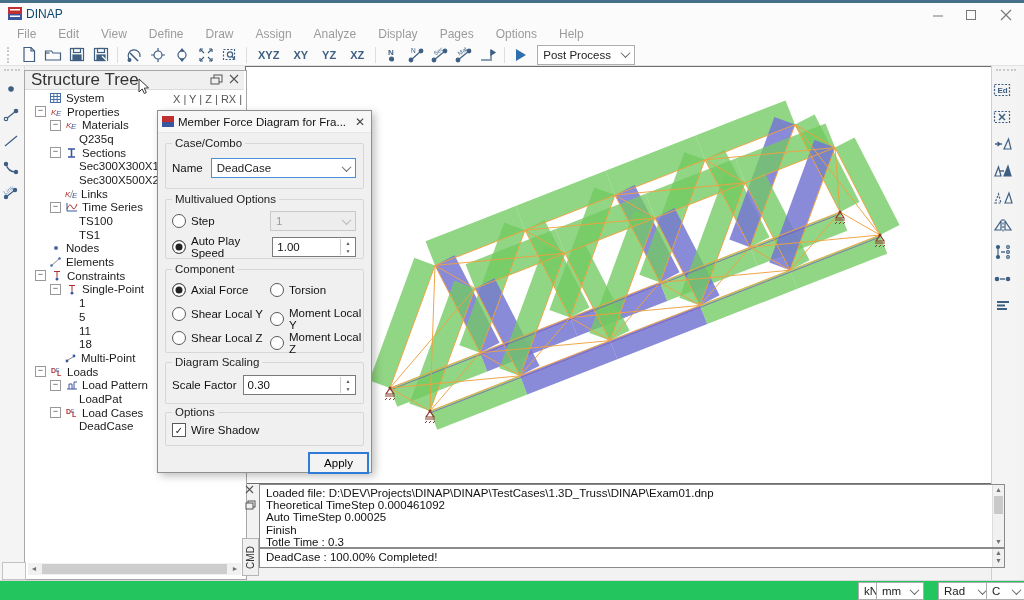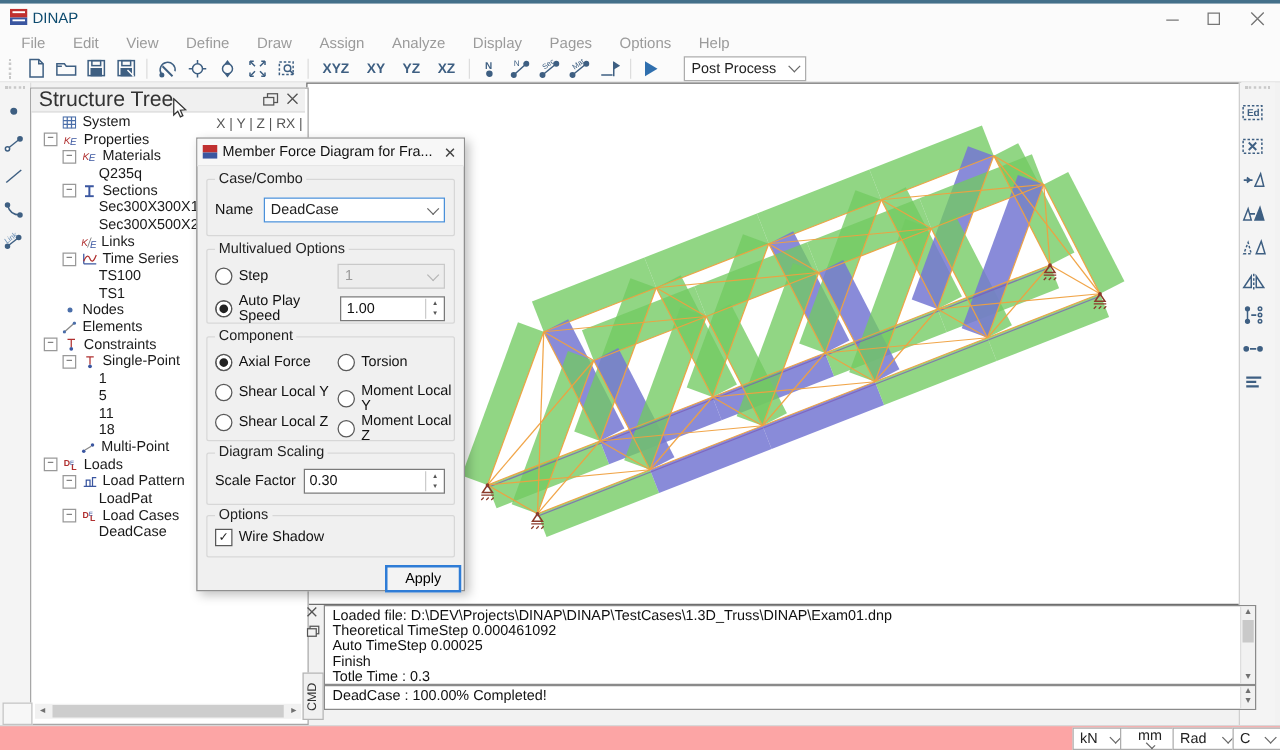--- a/index.html
+++ b/index.html
@@ -64,21 +64,21 @@
   #cmd-tab{left:242px;top:538px;width:15px;height:36px;border:1px solid #b5b5b5;background:#f0f0f0;display:flex;align-items:center;justify-content:center;}
   #cmd-tab span{transform:rotate(-90deg);font-size:10px;color:#333;}
   .logbox{background:#fff;border:1px solid #8a8a8a;overflow:hidden;}
   #logbox1{left:259px;top:484px;width:744px;height:62px;}
   #logbox2{left:259px;top:548px;width:744px;height:18px;}
   .logline{padding-left:6px;font-size:11.5px;line-height:12.2px;color:#111;white-space:nowrap;}
   .vscroll{position:absolute;right:0;top:0;width:11px;height:100%;background:#f1f1f1;border-left:1px solid #ddd;display:flex;flex-direction:column;}
   .vscroll .sb-arrow{width:11px;height:10px;line-height:10px;}
   .vthumb{background:#c9c9c9;width:9px;margin:1px;height:18px;}
   
-  #statusbar{left:0;top:580px;width:1024px;height:20px;background:#fca5a5;border-top:1px solid #d8d8d8;}
+  #statusbar{left:0;top:580px;width:1024px;height:20px;background:#22c55e;border-top:1px solid #d8d8d8;}
   .unit-combo{position:absolute;top:1px;height:16px;}
   
   svg.ic{display:block;}
 </style>
 </head>
 <body>
 
 <div id="win">
   <div class="abs" id="top-border"></div>
 
@@ -218,21 +218,21 @@
           <path d="M12 3 v11"></path>
           <path d="M12 3 l4 2.5 -4 2.5 z" fill="#3e5f82"></path>
         </svg>
       </div>
       <div class="tb-sep"></div>
       <div class="tb-btn">
         <svg class="ic" width="16" height="16">
           <path d="M3 2 L13 8 L3 14 Z" fill="#2f6fae"></path>
         </svg>
       </div>
-      <div class="combo" style="width: 86px; margin-left: 14px;">
+      <div class="combo" style="width: 86px; margin-left: 4px;">
         <span>Post Process</span>
         <span class="chev"></span>
       </div>
     </div>
 
   <div class="abs" id="left-strip">
       <div class="dots"></div>
       <div class="strip-btn">
         <svg class="ic" width="16" height="14" fill="none" stroke="#3e5f82" stroke-width="1.2">
           <circle cx="8" cy="7" r="2.2" fill="#3e5f82"></circle>
@@ -810,21 +810,21 @@
   <div class="abs" id="statusbar">
     <svg class="abs ic" style="left:1012px;top:8px" width="10" height="10">
       <circle cx="8" cy="2" r="1" fill="#aaa"></circle>
         <circle cx="8" cy="6" r="1" fill="#aaa"></circle>
         <circle cx="4" cy="6" r="1" fill="#aaa"></circle>
       </svg>
   <div class="combo unit-combo" style="left: 858px; width: 32px;">
         <span>kN</span>
         <span class="chev"></span>
       </div>
-      <div class="combo unit-combo" style="left: 896px; width: 36px; flex-direction: column;">
+      <div class="combo unit-combo" style="left: 876px; width: 36px;">
         <span>mm</span>
         <span class="chev"></span>
       </div>
       <div class="combo unit-combo" style="left: 938px; width: 42px;">
         <span>Rad</span>
         <span class="chev"></span>
       </div>
       <div class="combo unit-combo" style="left: 986px; width: 28px;">
         <span>C</span>
         <span class="chev"></span>

